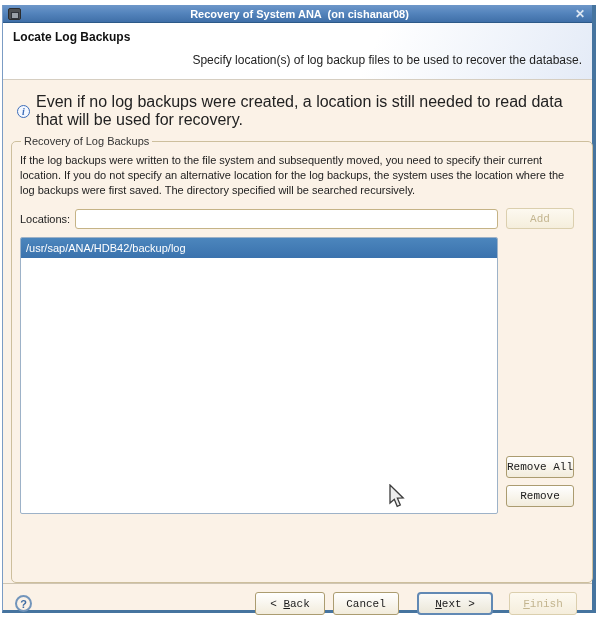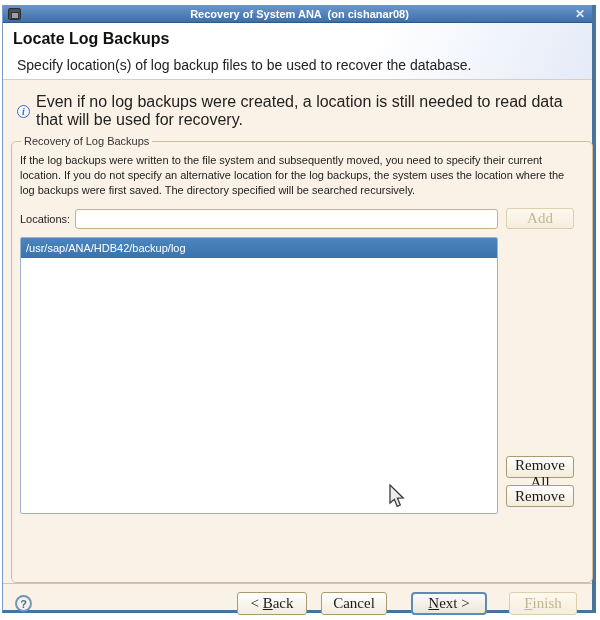--- a/index.html
+++ b/index.html
@@ -39,22 +39,22 @@
     position: absolute; right: 7px; top: 1px;
     color: #dde7f3; font-size: 12px; font-weight: bold; line-height: 16px;
     cursor: default;
   }
 
   
   .header {
     flex: 0 0 57px; background: linear-gradient(115deg, #ffffff 62%, #e4ebf7 100%);
     border-bottom: 1px solid #d6cec1; padding: 7px 10px 0 10px;
   }
-  .header-title { font-size: 16px; font-weight: bold; color: #111; }
-  .header-desc { font-size: 14px; color: #222; margin: 9px 0 0 4px; }
+  .header-title { font-size: 12px; font-weight: bold; color: #111; }
+  .header-desc { font-size: 12px; color: #222; margin: 9px 0 0 4px; text-align: right; }
 
   
   .content { flex: 1 1 auto; position: relative; padding: 0 6px; }
 
   .info-row { display: flex; align-items: center; margin: 13px 6px 0 8px; }
   .info-icon {
     flex: 0 0 13px; width: 13px; height: 13px; border: 1px solid #3d6db8; border-radius: 50%;
     color: #3d6db8; background: #f4f8ff;
     font-family: "Liberation Serif", serif; font-style: italic; font-weight: bold;
     font-size: 10px; line-height: 11px; text-align: center; margin-right: 6px;
@@ -71,21 +71,21 @@
   .group-desc { font-size: 11px; color: #222; line-height: 15px; width: 552px; margin-top: 2px; }
 
   .locations-row { display: flex; align-items: center; margin-top: 10px; }
   .locations-label { font-size: 11px; color: #222; width: 55px; flex: 0 0 55px; }
   .location-input {
     flex: 1 1 auto; height: 20px; background: #ffffff;
     border: 1px solid #c5b386; border-radius: 3px;
     font-size: 11px; padding: 0 4px; outline: none; font-family: "Liberation Sans", sans-serif;
   }
   .btn {
-    font-family: Liberation Serif, serif; font-size: 15px; color: #1a1a1a;
+    font-family: Liberation Mono, monospace; font-size: 11px; color: #1a1a1a;
     background: linear-gradient(to bottom, #ffffff, #f2ecdc);
     border: 1px solid #ab9c70; border-radius: 3px; height: 21px; cursor: default;
   }
   .side-btn { width: 68px; margin-left: 8px; }
   .btn.disabled {
     background: linear-gradient(to bottom, #fdf9f0, #f5eedc);
     border-color: #dbcfae; color: #c3b58f;
   }
 
   .list-row { display: flex; align-items: flex-end; margin-top: 8px; }
@@ -107,21 +107,21 @@
   
   .footer {
     flex: 0 0 40px; border-top: 1px solid #cfc5b2;
     display: flex; align-items: center; padding: 0 15px 0 12px;
   }
   .help-icon {
     width: 17px; height: 17px; border: 2px solid #7295bb; border-radius: 50%;
     color: #3f6ca3; font-size: 11px; font-weight: bold; line-height: 14px; text-align: center;
     cursor: default;
   }
-  .footer-buttons { margin-left: auto; display: flex; align-items: flex-end; gap: 6px; }
+  .footer-buttons { margin-left: auto; display: flex; align-items: flex-end; }
   .footer .btn { height: 23px; text-align: center; }
   .btn-back { width: 70px; margin-right: 8px; }
   .btn-next {
     width: 76px; margin-right: 16px;
     border: 2px solid #6189b4; border-radius: 4px;
     background: linear-gradient(to bottom, #fbfaf6, #ebe7d9);
   }
   .btn-cancel { width: 66px; margin-right: 18px; }
   .btn-finish { width: 68px; }
   .u { text-decoration: underline; }

